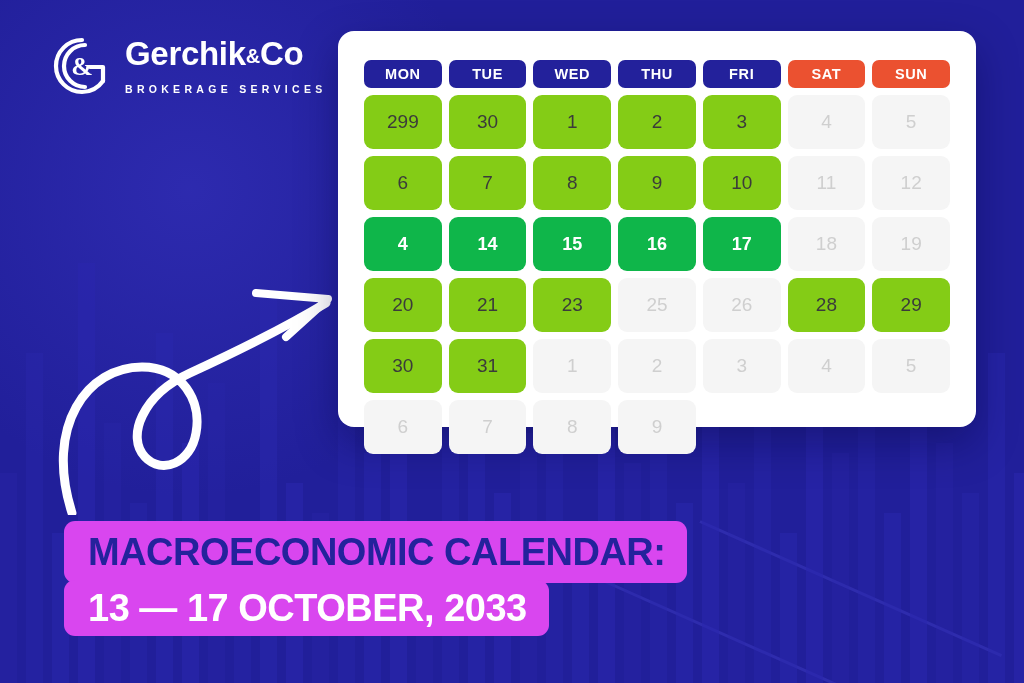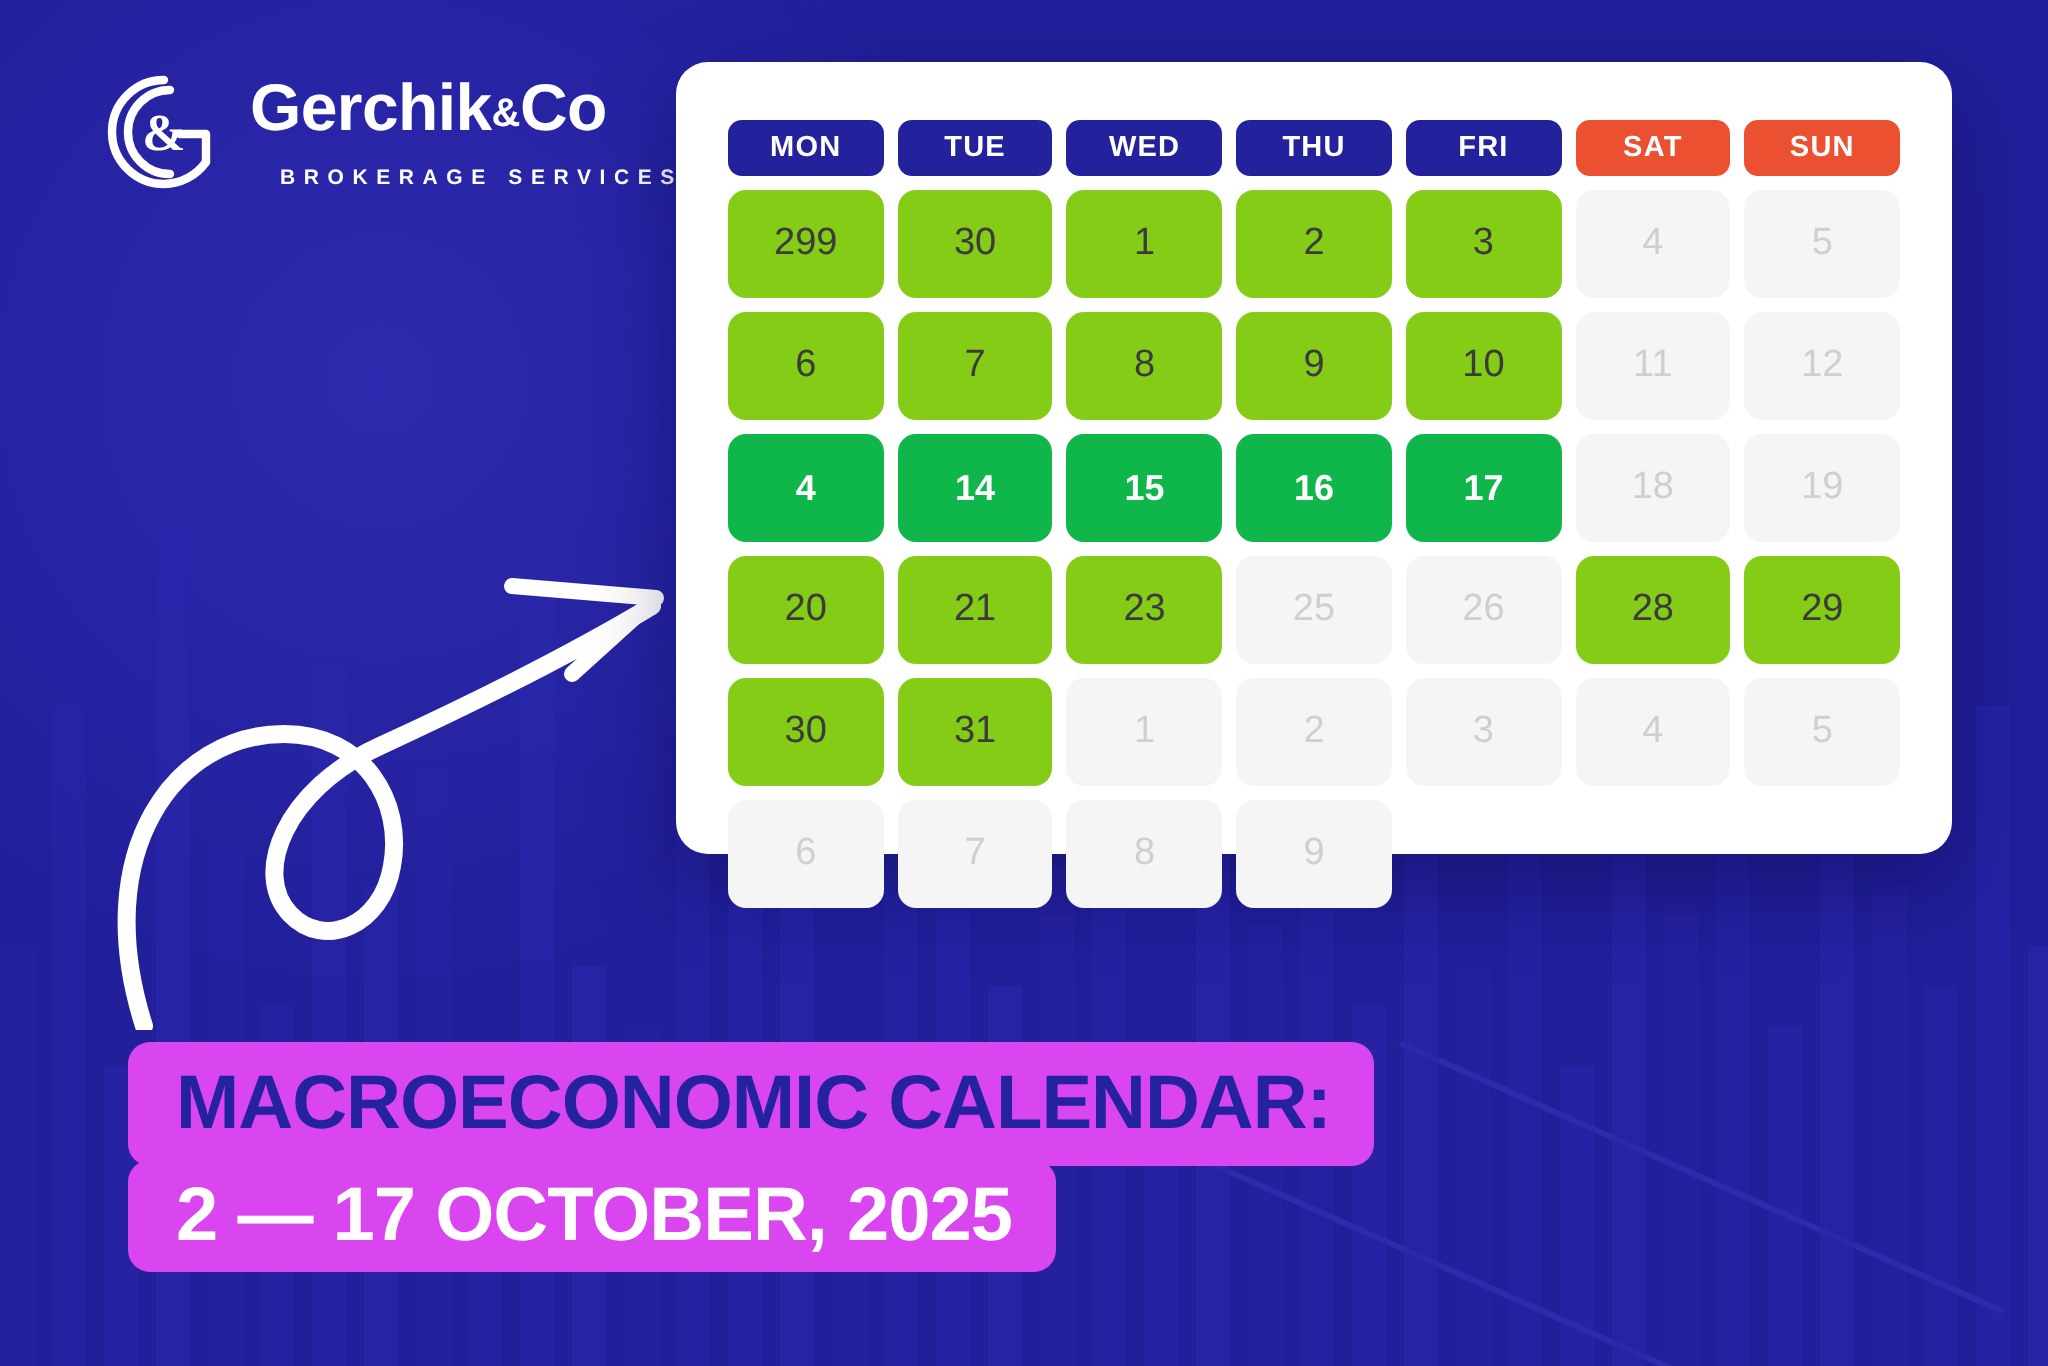--- a/index.html
+++ b/index.html
@@ -56,21 +56,20 @@
     white-space:nowrap;
   }
   .logo-title .amp { font-size:20px; vertical-align:2px; }
   .logo-sub {
     color:#ffffff;
     font-size:10.5px;
     font-weight:bold;
     letter-spacing:4.3px;
     line-height:1;
     white-space:nowrap;
-    margin-left:15px;
   }
 
   
   .arrow-doodle { position:absolute; left:50px; top:275px; }
 
   
   .cal-card {
     position:absolute;
     left:338px; top:31px;
     width:638px; height:396px;
@@ -273,17 +272,17 @@
         <div class="day muted">8</div>
         <div class="day muted">9</div>
       </div>
   </div>
 
   <div class="banner-wrap">
     <div class="banner banner-1">
       <span class="banner-1-text">MACROECONOMIC CALENDAR:</span>
     </div>
     <div class="banner banner-2">
-      <span class="banner-2-text">2 — 17 OCTOBER, 2025</span>
+      <span class="banner-2-text">13 — 17 OCTOBER, 2033</span>
     </div>
   </div>
 
 </div>
 
 </body></html>

